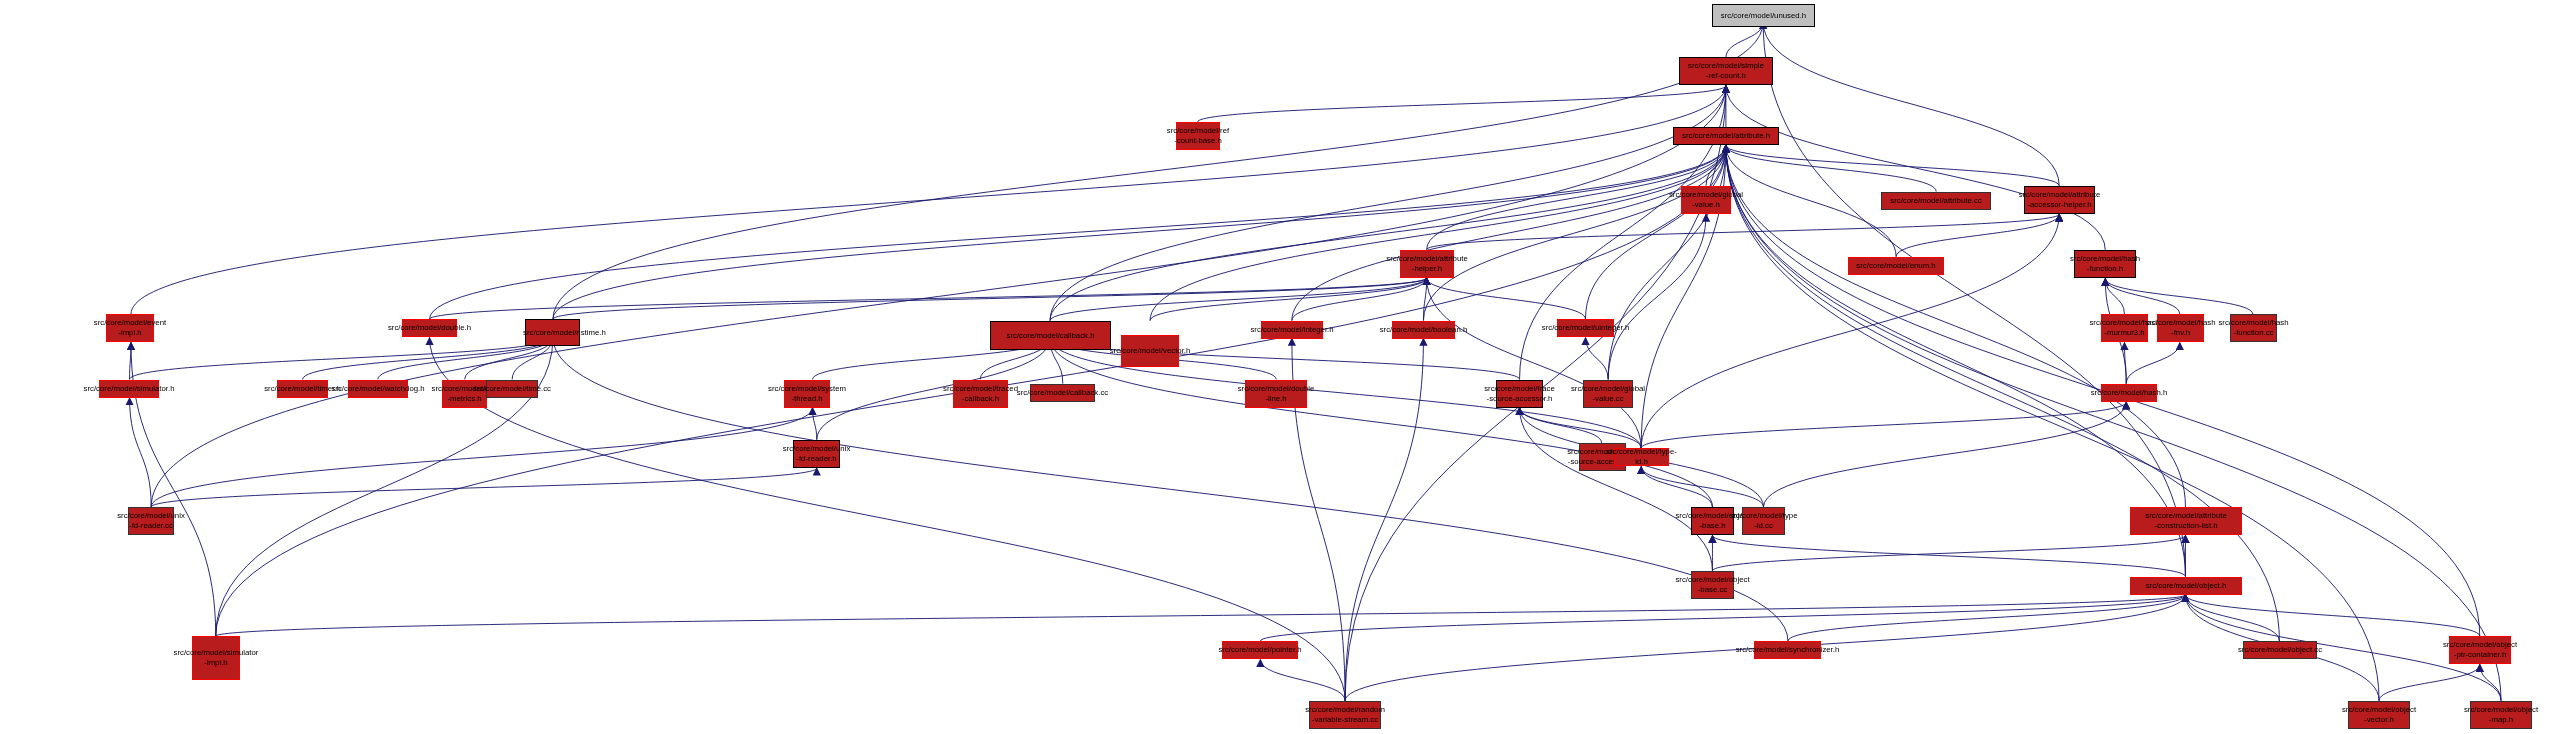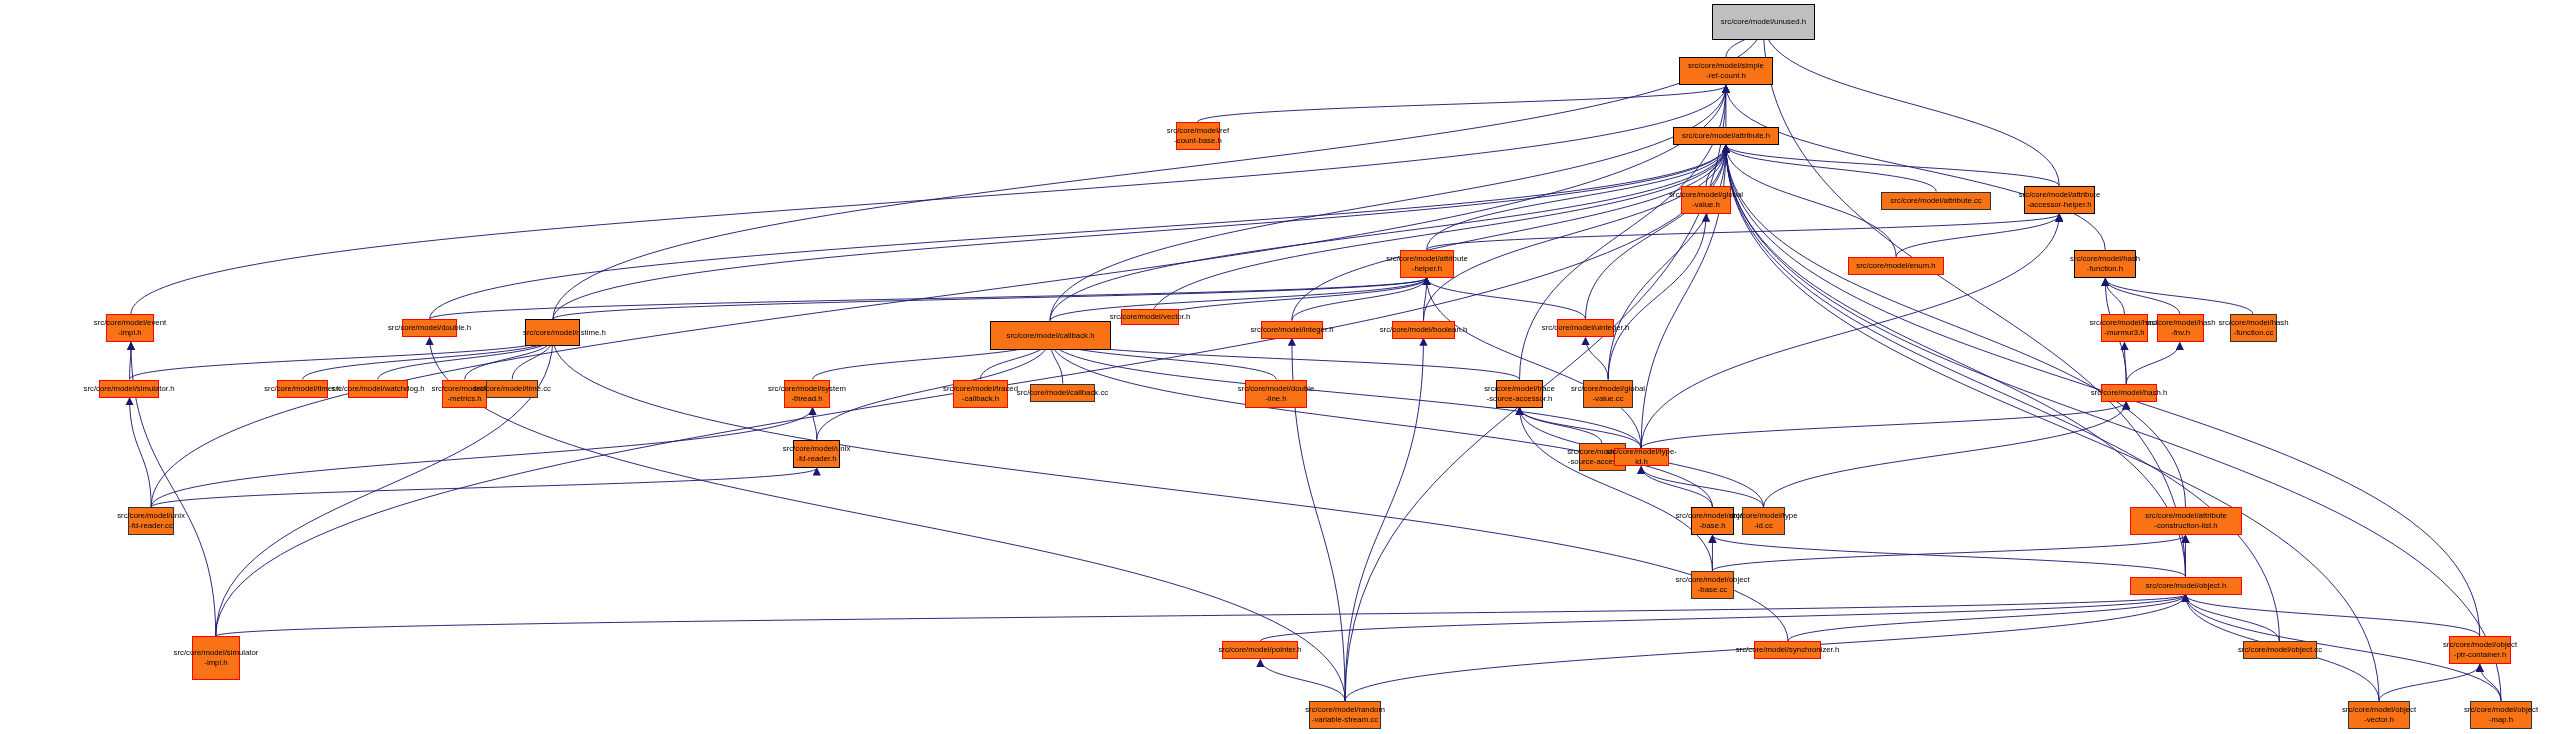--- a/index.html
+++ b/index.html
@@ -1,19 +1,19 @@
 <!DOCTYPE html>
 <html style="font-size:11.4px"><head>
 <meta charset="utf-8">
 <style>
   html, body { margin: 0; padding: 0; background: #ffffff; }
   body { width: 2576px; height: 734px; position: relative; overflow: hidden;
          font-family: "Liberation Sans", sans-serif; }
   #graph-edges { position: absolute; left: 0; top: 0; width: 2576px; height: 734px; }
-  .node { position: absolute; box-sizing: border-box; background: #f97316;
+  .node { position: absolute; box-sizing: border-box; background: #b91c1c;
           border: 1.1px solid #000000; display: flex; align-items: center; justify-content: center;
           text-align: center; font-size: 7.8px; line-height: 10px; color: #000000;
           white-space: pre-line; padding: 0 2.1px; cursor: pointer; }
   .node.red { border-color: #ff0000; }
   .node.root { background: #bfbfbf; cursor: default; }
   .node.cc { border-color: #333333; border-width: 1.1px 1.4px 1.8px 1.1px; text-align: center; }
 </style>
 </head>
 <body>
 
@@ -120,42 +120,42 @@
       <path d="M3354,988 C3354,913.5 3081,913.5 3081,839" fill="none" stroke="#191970" stroke-width="1.3" marker-end="url(#arrowhead)"></path>
       <path d="M3526,988 C3526,913.5 3081,913.5 3081,839" fill="none" stroke="#191970" stroke-width="1.3" marker-end="url(#arrowhead)"></path>
       <path d="M1896,988 C1896,913.5 3081,913.5 3081,839" fill="none" stroke="#191970" stroke-width="1.3" marker-end="url(#arrowhead)"></path>
       <path d="M1896,988 C1896,959 1776.5,959 1776.5,930" fill="none" stroke="#191970" stroke-width="1.3" marker-end="url(#arrowhead)"></path>
       <path d="M3354,988 C3354,962.5 3496,962.5 3496,937" fill="none" stroke="#191970" stroke-width="1.3" marker-end="url(#arrowhead)"></path>
       <path d="M3526,988 C3526,962.5 3496,962.5 3496,937" fill="none" stroke="#191970" stroke-width="1.3" marker-end="url(#arrowhead)"></path>
     </g>
 </svg>
 
 <div id="node-layer">
-  <div class="node root" style="left: 1712px; top: 4.3px; width: 103px; height: 36px;">src/core/model/unused.h</div>
+  <div class="node root" style="left: 1712px; top: 4.3px; width: 103px; height: 23px;">src/core/model/unused.h</div>
   <div class="node" style="left: 1679px; top: 57px; width: 94px; height: 28px;">src/core/model/simple
 -ref-count.h</div>
   <div class="node red" style="left: 1176px; top: 122px; width: 44px; height: 28px;">src/core/model/ref
 -count-base.h</div>
   <div class="node" style="left: 1673px; top: 127px; width: 106px; height: 18.4px;">src/core/model/attribute.h</div>
   <div class="node red" style="left: 1681px; top: 186px; width: 50px; height: 28px;">src/core/model/global
 -value.h</div>
   <div class="node cc" style="left: 1881px; top: 192px; width: 110px; height: 18.4px;">src/core/model/attribute.cc</div>
   <div class="node" style="left: 2024px; top: 186px; width: 71px; height: 28px;">src/core/model/attribute
 -accessor-helper.h</div>
   <div class="node red" style="left: 1400px; top: 250px; width: 54px; height: 28px;">src/core/model/attribute
 -helper.h</div>
   <div class="node red" style="left: 1848px; top: 257px; width: 96px; height: 18.4px;">src/core/model/enum.h</div>
   <div class="node" style="left: 2074px; top: 250px; width: 62px; height: 28px;">src/core/model/hash
 -function.h</div>
   <div class="node red" style="left: 106px; top: 314px; width: 48px; height: 28px;">src/core/model/event
 -impl.h</div>
   <div class="node red" style="left: 402px; top: 319px; width: 55px; height: 18.4px;">src/core/model/double.h</div>
   <div class="node" style="left: 525px; top: 319px; width: 55px; height: 27px; padding-left: 26px;">src/core/model/nstime.h</div>
   <div class="node" style="left: 990px; top: 321px; width: 121px; height: 29px;">src/core/model/callback.h</div>
-  <div class="node red" style="left: 1121px; top: 309px; width: 58px; height: 16px;">src/core/model/vector.h</div>
+  <div class="node red" style="left: 1121px; top: 335px; width: 58px; height: 32px;">src/core/model/vector.h</div>
   <div class="node red" style="left: 1261px; top: 321px; width: 62px; height: 18px;">src/core/model/integer.h</div>
   <div class="node red" style="left: 1392px; top: 321px; width: 63px; height: 18px;">src/core/model/boolean.h</div>
   <div class="node red" style="left: 1557px; top: 319px; width: 57px; height: 18.4px;">src/core/model/uinteger.h</div>
   <div class="node red" style="left: 2101px; top: 314px; width: 47px; height: 28px;">src/core/model/hash
 -murmur3.h</div>
   <div class="node red" style="left: 2157px; top: 314px; width: 47px; height: 28px;">src/core/model/hash
 -fnv.h</div>
   <div class="node cc" style="left: 2230px; top: 314px; width: 47px; height: 28px;">src/core/model/hash
 -function.cc</div>
   <div class="node red" style="left: 99px; top: 380px; width: 60px; height: 18.4px;">src/core/model/simulator.h</div>

